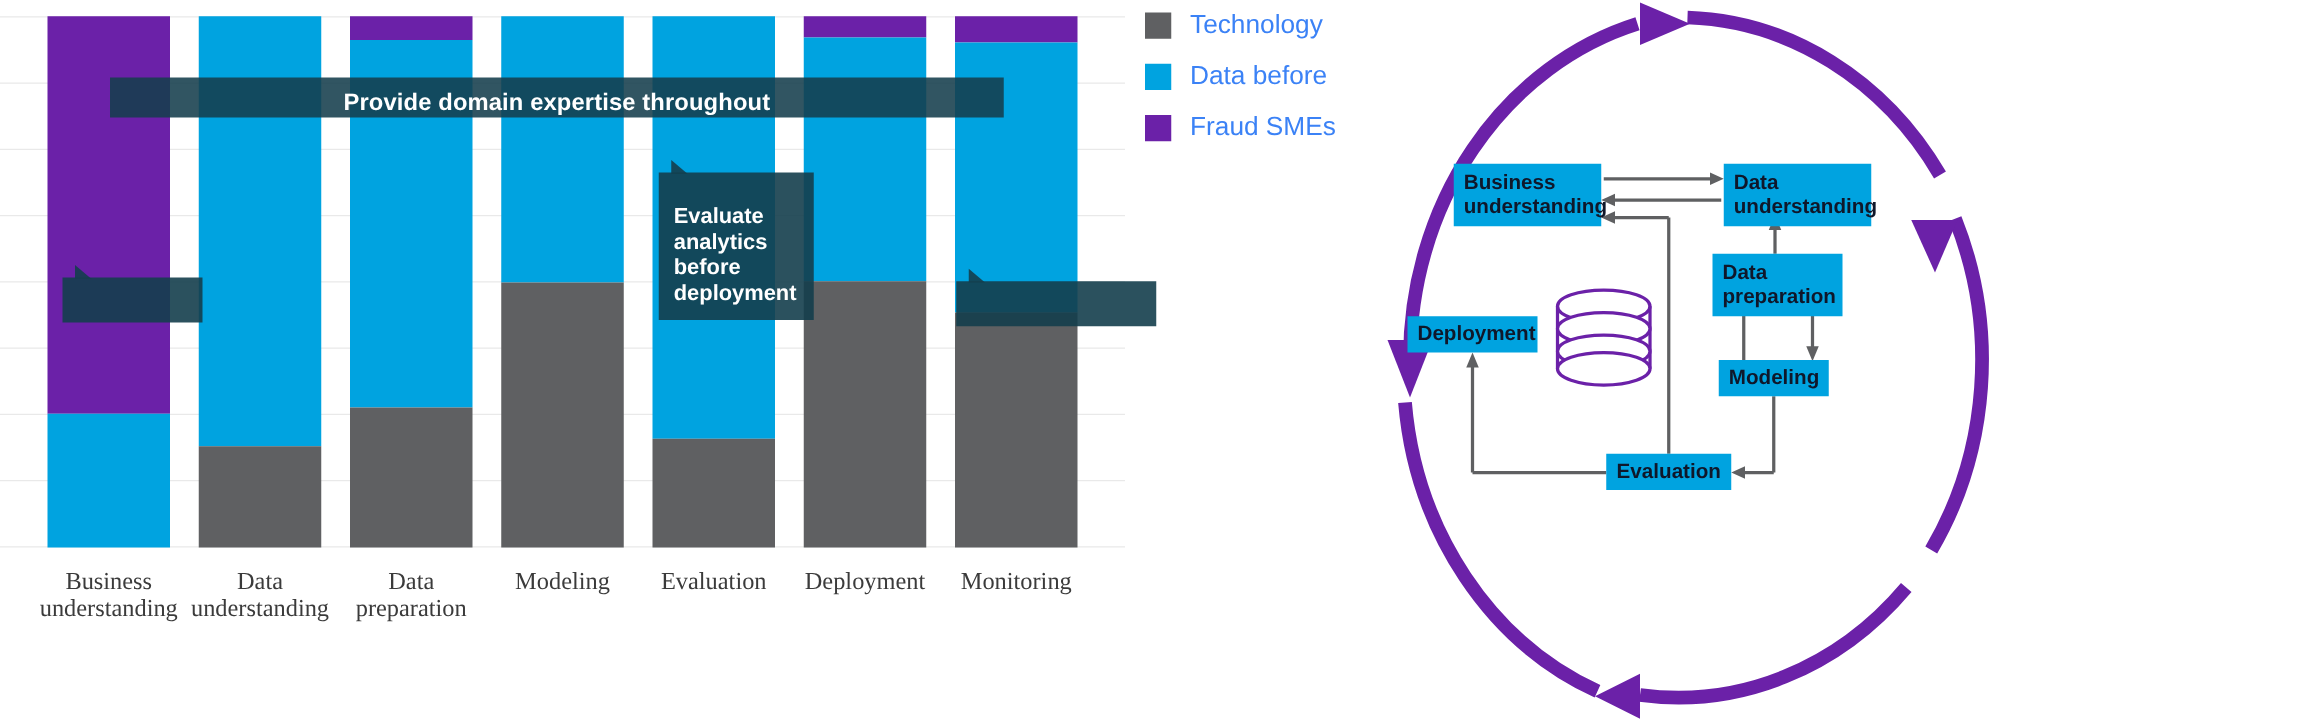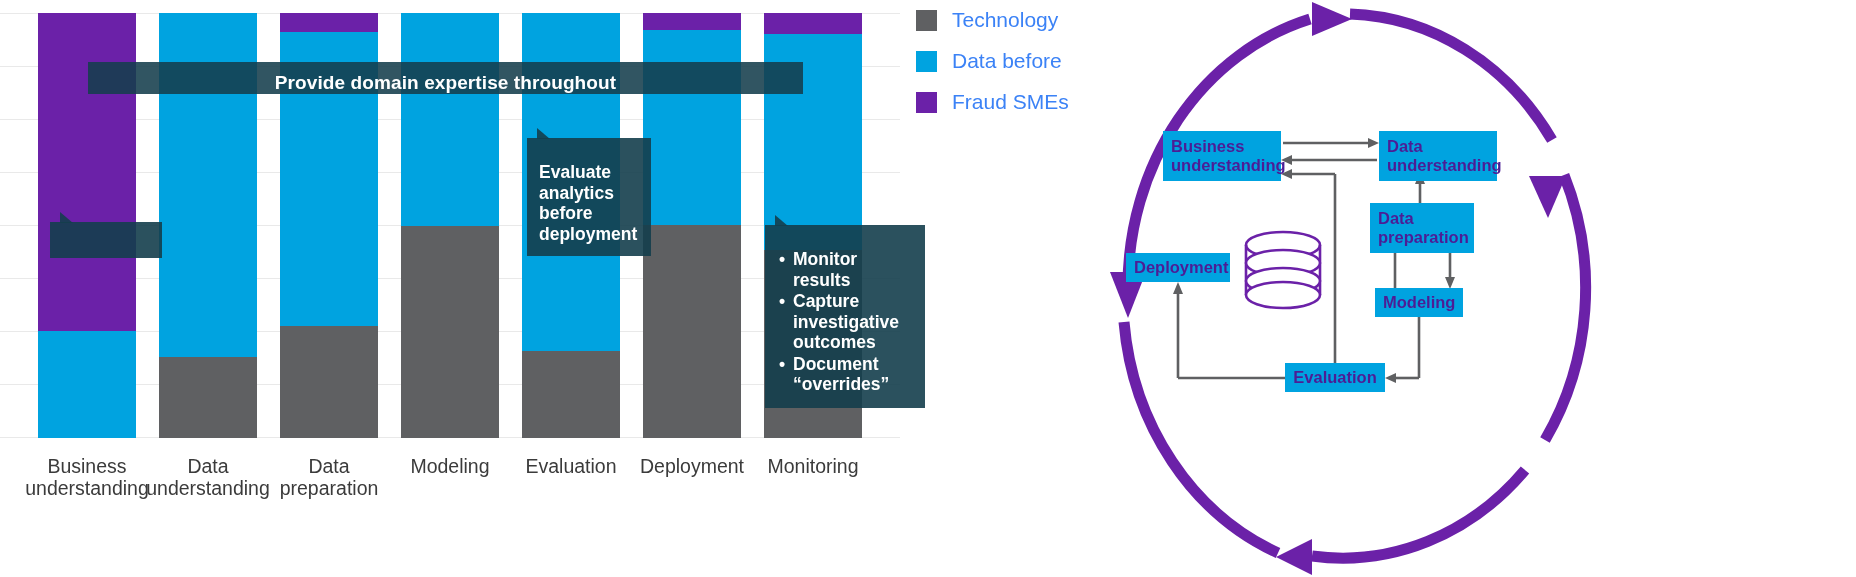--- a/index.html
+++ b/index.html
@@ -13,21 +13,21 @@
   
   #chart-panel{position:absolute;left:0;top:0;width:1100px;height:577px;}
   #plot-area{position:absolute;left:38px;top:13px;width:825px;height:425px;}
   .gridline{position:absolute;left:-38px;width:900px;height:1px;background:#e9e9e9;}
   .bar{position:absolute;bottom:0;width:98px;display:flex;flex-direction:column;justify-content:flex-end;}
   .seg{width:100%;}
   .seg-tech{background:#5f6062;}
   .seg-ds{background:#00a3e0;}
   .seg-sme{background:#6b21a8;}
   .xlabel{position:absolute;top:442px;width:150px;text-align:center;
-          font-size:19.5px;color:#3b3b3b;line-height:22px;}
+          font-size:19.5px;color:#3b3b3b;line-height:22px;font-family:Liberation Serif, serif;}
   
   #banner{position:absolute;left:88px;top:62px;width:715px;height:32px;
           background:rgba(20,62,76,0.88);display:flex;align-items:flex-end;
           justify-content:center;}
   #banner span{color:#ffffff;font-size:19px;font-weight:bold;letter-spacing:.1px;}
   
   .callout{position:absolute;background:rgba(20,62,76,0.90);color:#fff;
            font-size:17.5px;font-weight:bold;line-height:20.5px;padding:24px 12px 12px 12px;
            box-sizing:border-box;}
   .callout .tail{position:absolute;top:-10px;left:10px;width:0;height:0;
@@ -39,21 +39,21 @@
   #callout-monitor ul{margin:0;padding:0 0 0 16px;list-style:none;}
   #callout-monitor li{position:relative;margin-bottom:1px;}
   #callout-monitor li:before{content:"\2022";position:absolute;left:-14px;top:0;}
   
   #legend{position:absolute;left:916px;top:8px;}
   .legend-row{display:flex;align-items:center;margin-bottom:17px;}
   .legend-swatch{width:21px;height:21px;margin-right:15px;flex:0 0 auto;}
   .legend-label{font-size:21px;color:#3b82f6;}
   
   #diagram-panel{position:absolute;left:1090px;top:0;width:766px;height:577px;}
-  .node{position:absolute;background:#00a3e0;color:#4c1d95;font-weight:bold;
+  .node{position:absolute;background:#00a3e0;color:#0f172a;font-weight:bold;
         font-size:16.5px;line-height:19px;padding:6px 8px;box-sizing:border-box;}
   #node-bu{left:73px;top:131px;width:118px;}
   #node-du{left:289px;top:131px;width:118px;}
   #node-dp{left:280px;top:203px;width:104px;}
   #node-mo{left:285px;top:288px;width:88px;height:29px;display:flex;align-items:center;}
   #node-dep{left:36px;top:253px;width:104px;height:29px;display:flex;align-items:center;}
   #node-ev{left:195px;top:363px;width:100px;height:29px;display:flex;align-items:center;justify-content:center;}
   svg{position:absolute;left:0;top:0;}
 </style>
 </head>
@@ -147,25 +147,20 @@
     <div class="tail"></div>
   </div>
 
   <div class="callout" id="callout-evaluate">
     <div class="tail"></div>
     <span>Evaluate analytics before deployment</span>
   </div>
 
   <div class="callout" id="callout-monitor">
     <div class="tail"></div>
-    <ul>
-      <li>Monitor results</li>
-      <li>Capture investigative outcomes</li>
-      <li>Document “overrides”</li>
-    </ul>
   </div>
 
   <div id="legend">
     <div class="legend-row">
       <div class="legend-swatch" style="background:#5f6062"></div>
       <div class="legend-label">Technology</div>
     </div>
     <div class="legend-row">
       <div class="legend-swatch" style="background:#00a3e0"></div>
       <div class="legend-label">Data before</div>

